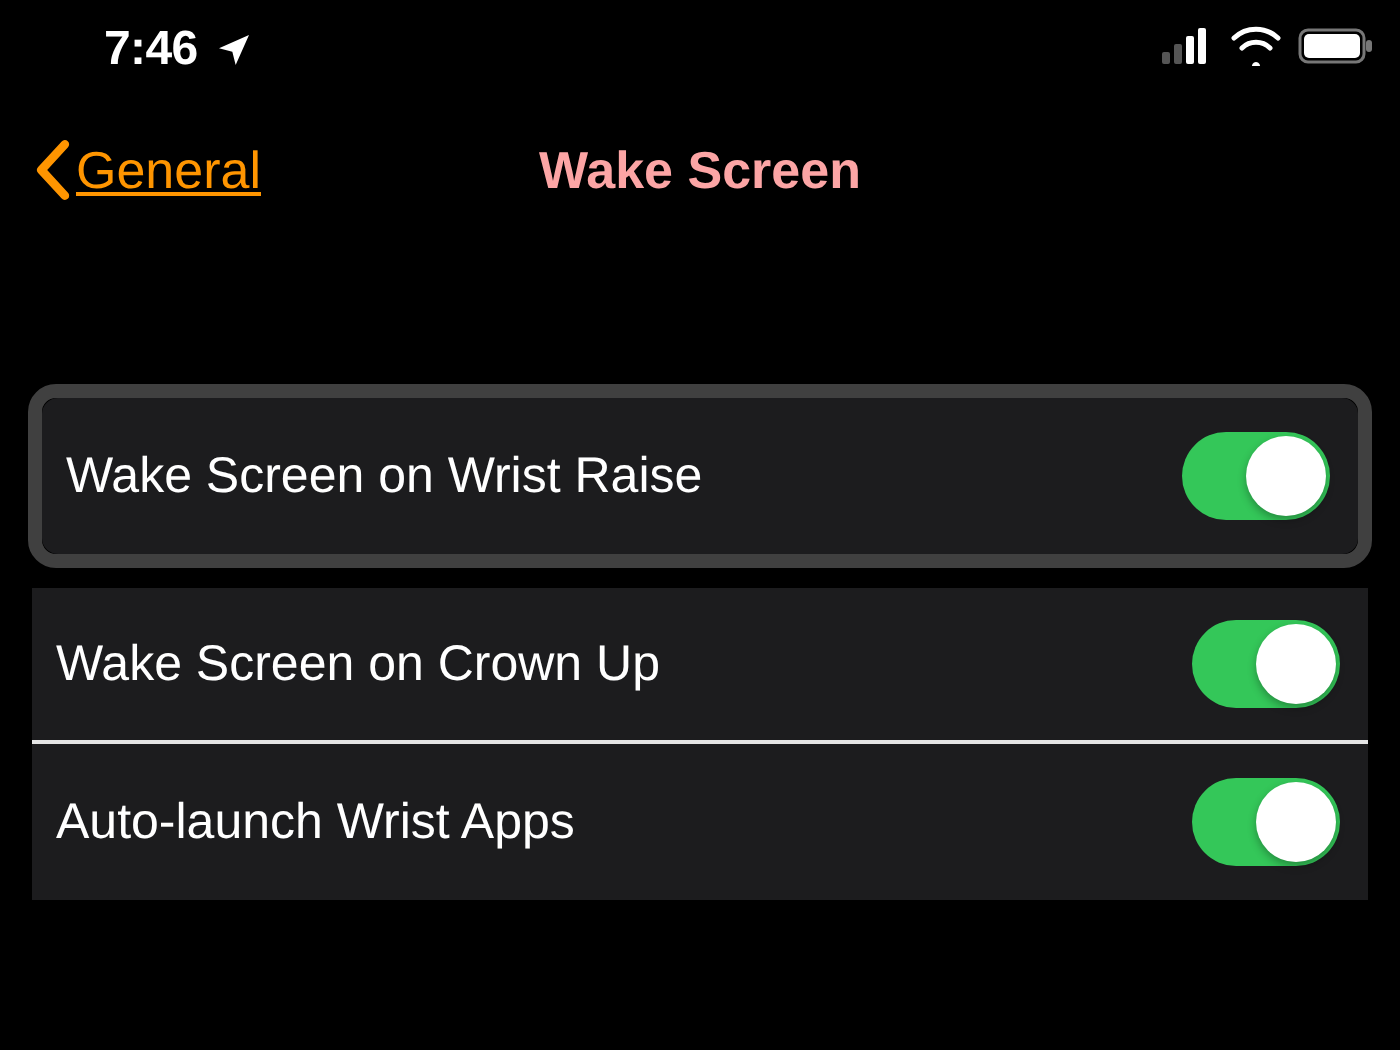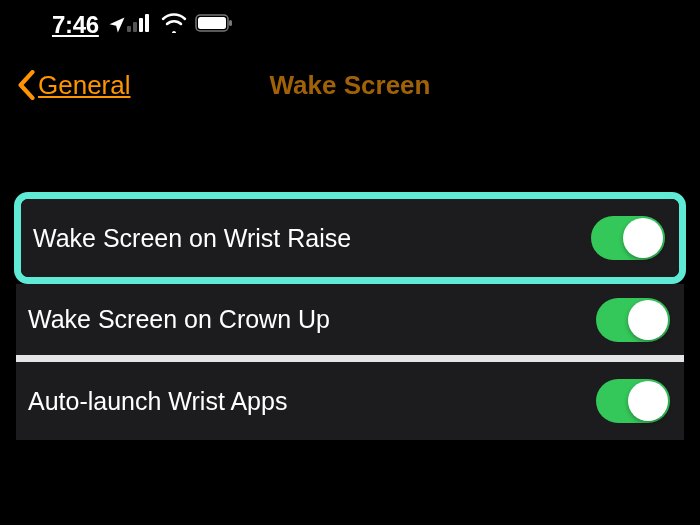--- a/index.html
+++ b/index.html
@@ -11,23 +11,23 @@
       width: 700px;
       height: 525px;
       background: #000;
       font-family: -apple-system, BlinkMacSystemFont, "Segoe UI", Helvetica, Arial, sans-serif;
       color: #fff;
       overflow: hidden;
     }
     .status-bar {
       height: 50px;
       display: flex;
+      justify-content: space-between;
       align-items: center;
       padding: 0 13px 0 52px;
-      text-decoration: underline;
     }
     .status-left {
       display: flex;
       align-items: center;
       gap: 8px;
     }
     .time {
       font-size: 24px;
       font-weight: 600;
       letter-spacing: -0.3px;
@@ -58,38 +58,38 @@
     .back-chevron {
       display: inline-flex;
       align-items: center;
     }
     .nav-title {
       position: absolute;
       left: 50%;
       transform: translateX(-50%);
       font-size: 26px;
       font-weight: 600;
-      color: #a16207;
+      color: #fca5a5;
     }
     .section-gap {
       height: 72px;
       background: #000;
     }
     .settings-list {
       background: #000;
       padding: 0 16px;
     }
     .setting-row {
       height: 78px;
       display: flex;
       align-items: center;
       justify-content: space-between;
       padding: 0 14px 0 12px;
       background: #1c1c1e;
-      border-bottom: 7px solid #e5e5e5;
+      border-bottom: 2px solid #e5e5e5;
     }
     .setting-row:last-child {
       border-bottom: none;
     }
     .setting-label {
       font-size: 25px;
       font-weight: 400;
       color: #fff;
     }
     .toggle {
@@ -106,23 +106,23 @@
       width: 40px;
       height: 40px;
       background: #fff;
       border-radius: 50%;
       position: absolute;
       top: 2px;
       right: 2px;
       box-shadow: 0 2px 4px rgba(0,0,0,0.3);
     }
     .highlight-box {
-      border: 7px solid #5eead4;
+      border: 7px solid #404040;
       border-radius: 14px;
-      margin: 0 -2px 0 -2px;
+      margin: 0 -2px 10px -2px;
     }
     .highlight-box .setting-row {
       border-radius: 8px;
       border-bottom: none;
     }
   </style>
 </head>
 <body>
 
 <div class="status-bar">

